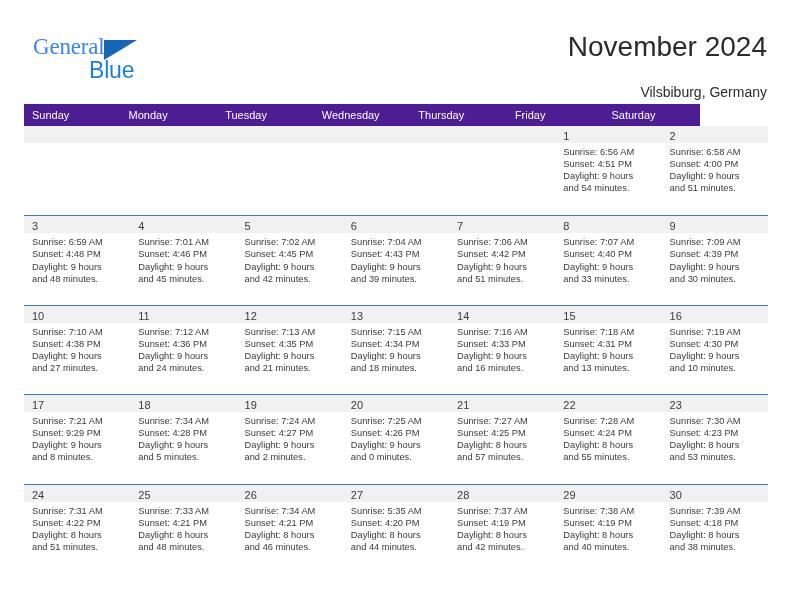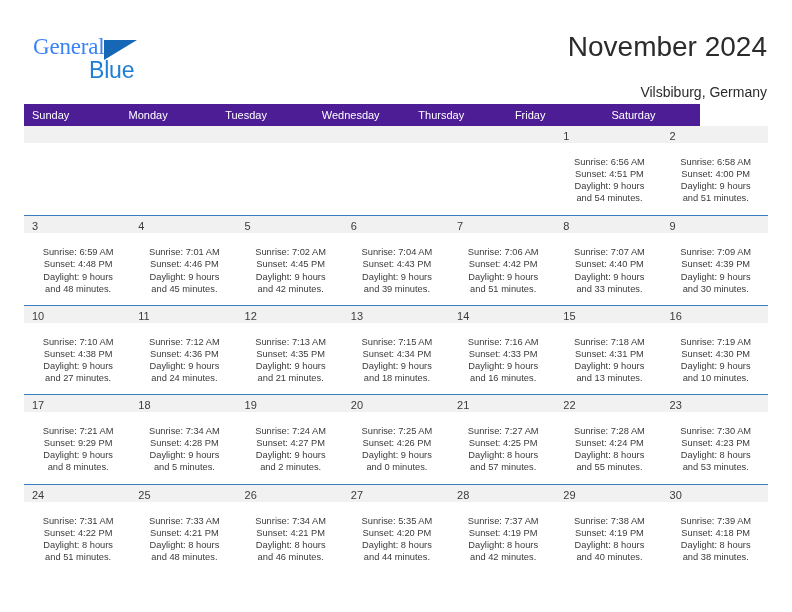--- a/index.html
+++ b/index.html
@@ -129,22 +129,21 @@
     background: #f1f1f1;
     box-sizing: border-box;
     padding-left: 8px;
   }
   .day-number {
     font-size: 11px;
     line-height: 17px;
     color: #3b3b3b;
   }
   .day-body {
-    padding: 13px 6px 0 8px;
-    text-align: center;
+    padding: 3px 6px 0 8px;
   }
   .day-line {
     font-size: 9.3px;
     line-height: 12.1px;
     color: #3b3b3b;
     white-space: nowrap;
   }
 </style>
 </head>
 <body>

